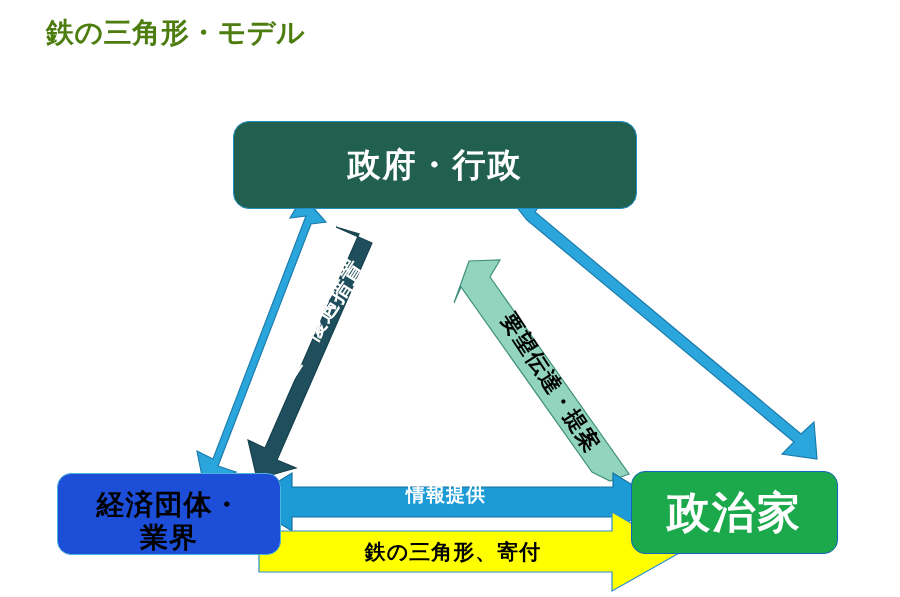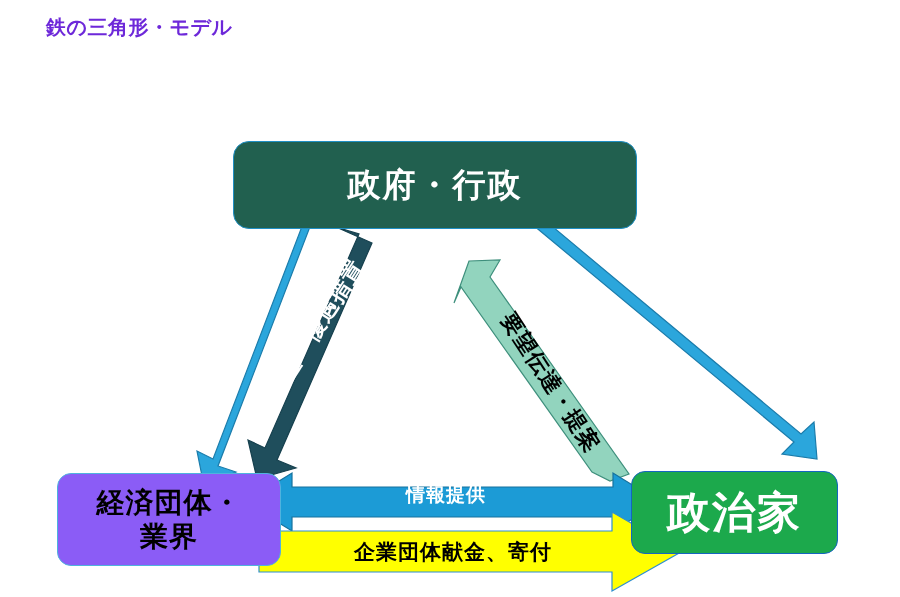--- a/index.html
+++ b/index.html
@@ -21,23 +21,23 @@
     position: absolute;
     left: 0;
     top: 0;
     width: 900px;
     height: 597px;
   }
   .title {
     position: absolute;
     left: 46px;
     top: 14px;
-    font-size: 20px;
-    font-weight: 700;
-    color: #6d28d9;
+    font-size: 28px;
+    font-weight: 700;
+    color: #4d7c0f;
     letter-spacing: 0.5px;
     white-space: nowrap;
   }
   
   .node {
     position: absolute;
     display: flex;
     align-items: center;
     justify-content: center;
     text-align: center;
@@ -50,34 +50,34 @@
     top: 121px;
     width: 404px;
     height: 88px;
     background: #21604F;
     border: 1px solid #1f8fc4;
     border-radius: 16px;
     color: #ffffff;
     font-size: 33px;
     letter-spacing: 2px;
     z-index: 6;
-    margin-top: 20px;
   }
   #node-industry {
     left: 57px;
     top: 473px;
     width: 224px;
-    height: 93px;
-    background: #8b5cf6;
+    height: 82px;
+    background: #1d4ed8;
     border: 1.5px solid #4FB3DE;
     border-radius: 14px;
     color: #000000;
     font-size: 28px;
     letter-spacing: 1px;
     z-index: 7;
+    align-items: flex-end;
   }
   #node-politician {
     left: 631px;
     top: 471px;
     width: 207px;
     height: 83px;
     background: #1CA94C;
     border: 1px solid #1565c0;
     border-radius: 14px;
     color: #ffffff;
@@ -208,15 +208,15 @@
   <div class="arrow-label" id="label-left-up">情報提供</div>
 
   <div class="arrow-label" id="label-left-down">補助金・優遇措置</div>
 
   <div class="arrow-label" id="label-right-up">要望伝達・提案</div>
 
   <div class="arrow-label" id="label-right-down">情報提供</div>
 
   <div id="label-bottom-info">情報提供</div>
 
-  <div id="label-bottom-donation">企業団体献金、寄付</div>
+  <div id="label-bottom-donation">鉄の三角形、寄付</div>
 
 </div>
 
 </body></html>

